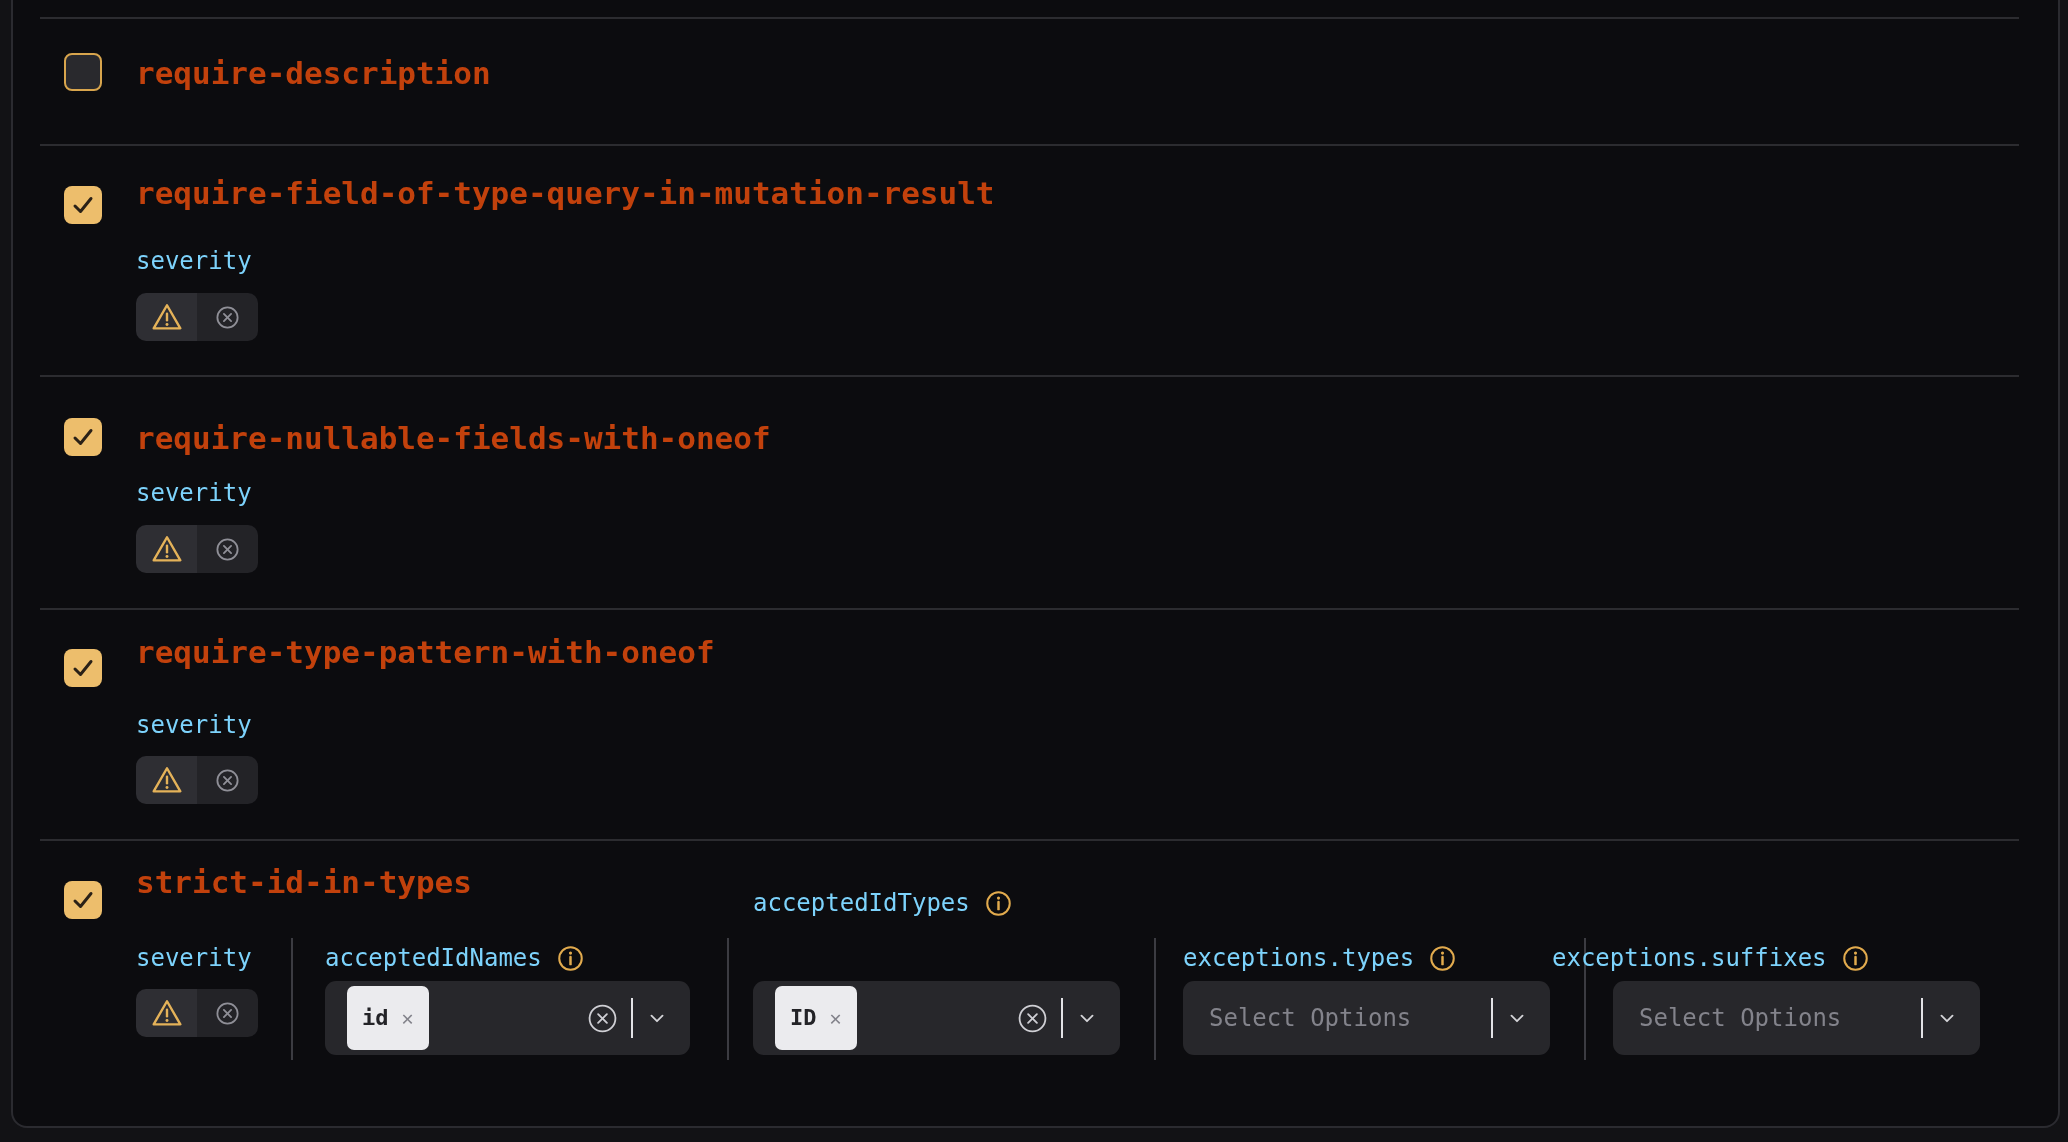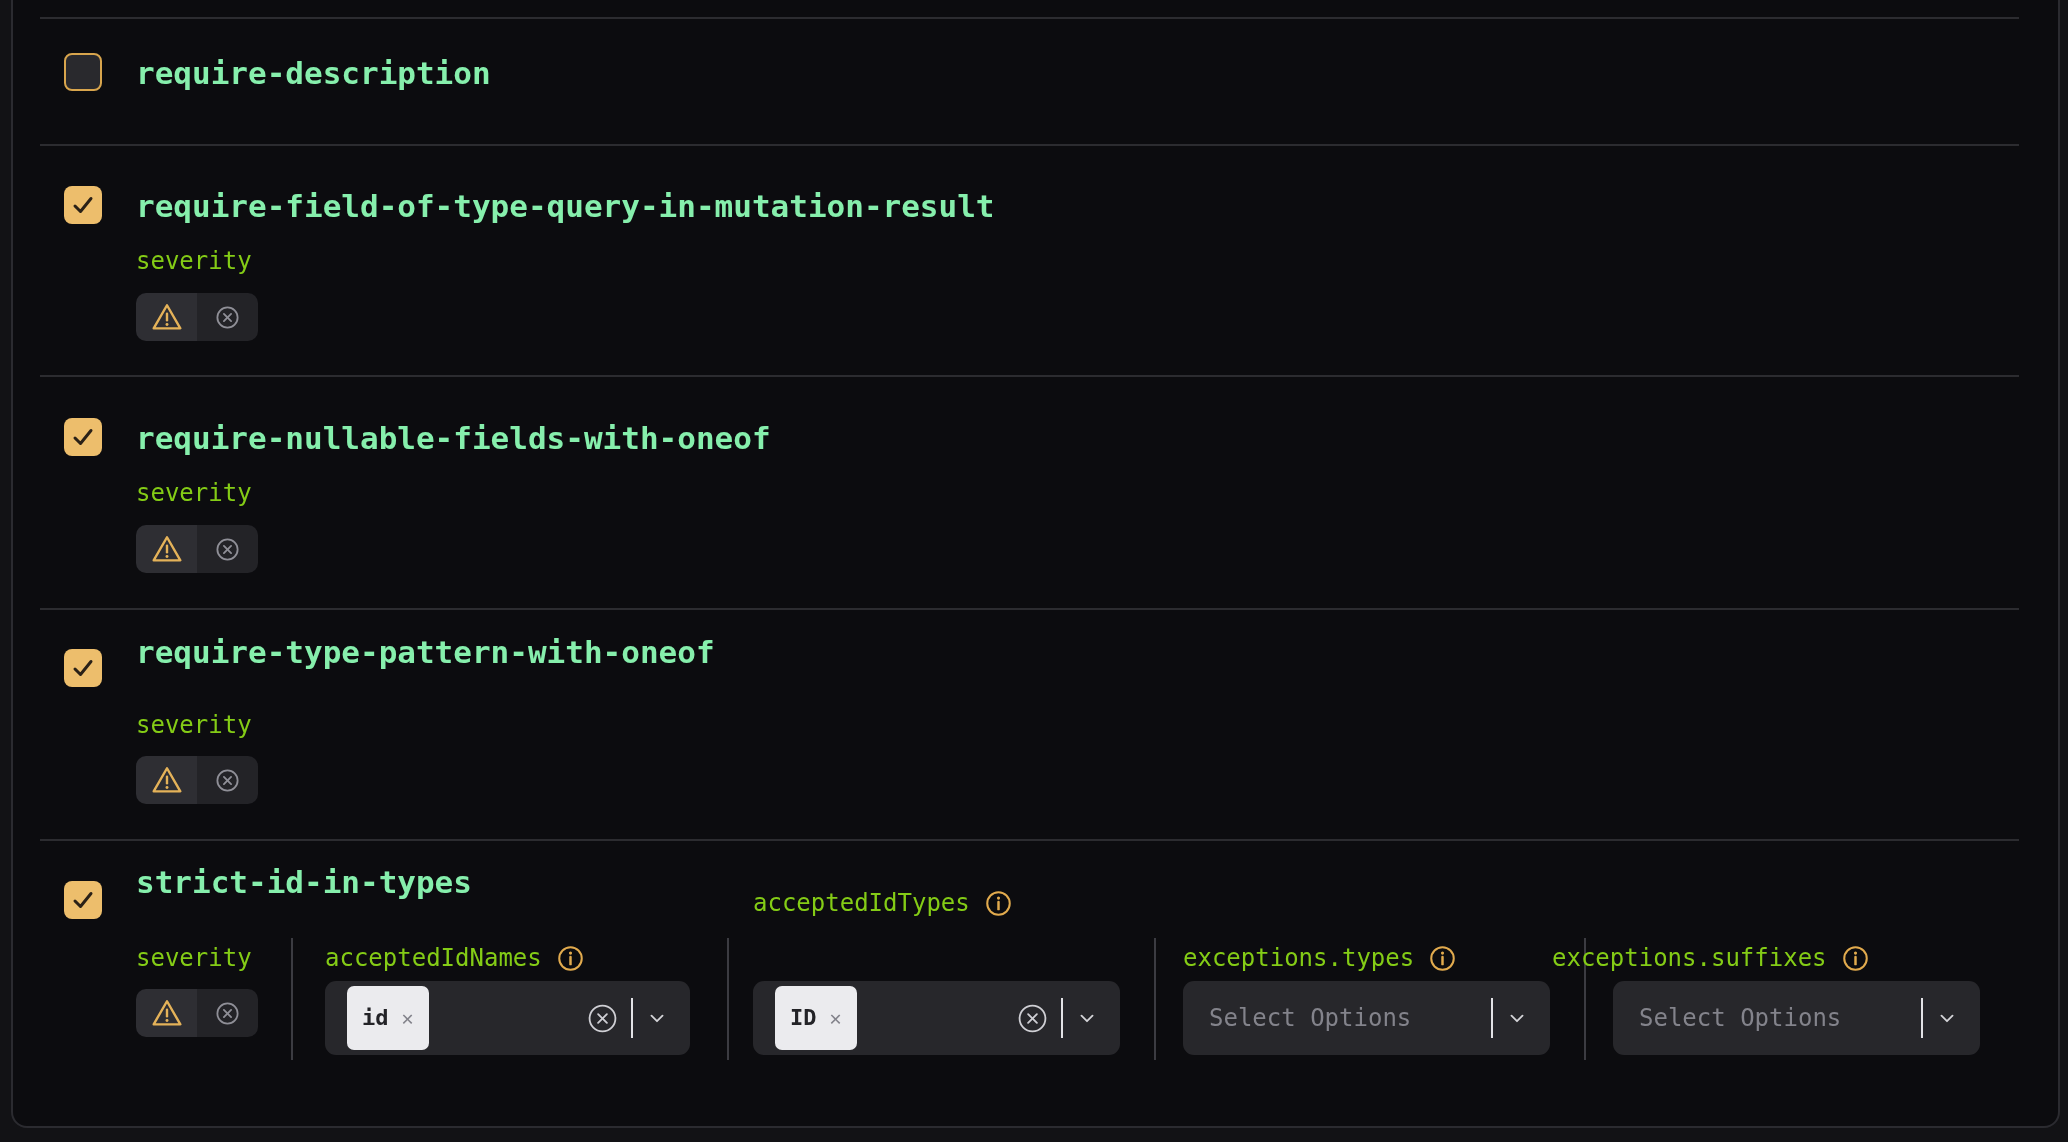--- a/index.html
+++ b/index.html
@@ -15,23 +15,23 @@
   }
   .hdiv{position:absolute;left:40px;width:1979px;height:2px;background:#2c2c30;z-index:1;}
   .vdiv{position:absolute;top:938px;width:2px;height:122px;background:#3c3c42;z-index:1;}
   .abs{position:absolute;z-index:2;}
   
   .cb{width:38px;height:38px;border-radius:8px;box-sizing:border-box;
       display:flex;align-items:center;justify-content:center;cursor:pointer;}
   .cb.unchecked{background:#29292d;border:2.5px solid #d8a54d;}
   .cb.checked{background:#edbe6c;border:none;}
   
-  .title{height:38px;line-height:40px;font-size:31px;font-weight:bold;color:#86efac;white-space:nowrap;}
-  
-  .lbl{font-size:24px;color:#84cc16;height:30px;line-height:30px;white-space:nowrap;display:flex;align-items:center;gap:15px;}
+  .title{height:38px;line-height:40px;font-size:31px;font-weight:bold;color:#c2410c;white-space:nowrap;}
+  
+  .lbl{font-size:24px;color:#7dd3fc;height:30px;line-height:30px;white-space:nowrap;display:flex;align-items:center;gap:15px;}
   
   .sev{width:122px;height:48px;border-radius:10px;overflow:hidden;display:flex;}
   .seg{width:61px;height:48px;border:none;margin:0;padding:0;display:flex;align-items:center;justify-content:center;cursor:pointer;}
   .seg-warn{background:#2e2e33;}
   .seg-off{background:#232327;}
   
   .msel{height:74px;background:#27272b;border-radius:11px;box-sizing:border-box;
         display:flex;align-items:center;padding:0 22px;cursor:pointer;}
   .chip{height:48px;background:#ebebee;border-radius:7px;display:flex;align-items:center;
         padding:8px 15px;gap:13px;cursor:default;}
@@ -54,21 +54,21 @@
 <div class="hdiv" style="top:839px"></div>
 
 <div class="abs cb unchecked" style="left:64px;top:53px"></div>
 <div class="abs title" style="left:136px;top:53px">require-description</div>
 
 <div class="abs cb checked" style="left:64px;top:186px">
   <svg width="26" height="26" viewBox="0 0 26 26">
     <polyline points="5,14 10.5,19.5 21,6.5" fill="none" stroke="#2a2117" stroke-width="3" stroke-linecap="round" stroke-linejoin="round"></polyline>
   </svg>
 </div>
-<div class="abs title" style="left:136px;top:186px">require-field-of-type-query-in-mutation-result</div>
+<div class="abs title" style="left:136px;top:173px">require-field-of-type-query-in-mutation-result</div>
 <div class="abs lbl" style="left:136px;top:246px">severity</div>
 <div class="abs sev" style="left:136px;top:293px">
   <button class="seg seg-warn">
     <svg width="32" height="30" viewBox="0 0 24 22">
       <path d="M12 2.2 L22 19.5 L2 19.5 Z" fill="none" stroke="#e4b259" stroke-width="1.8" stroke-linejoin="round"></path>
       <line x1="12" y1="8.5" x2="12" y2="13.5" stroke="#e4b259" stroke-width="1.8" stroke-linecap="round"></line>
       <circle cx="12" cy="16.6" r="1.1" fill="#e4b259"></circle>
     </svg>
   </button>
   <button class="seg seg-off">

